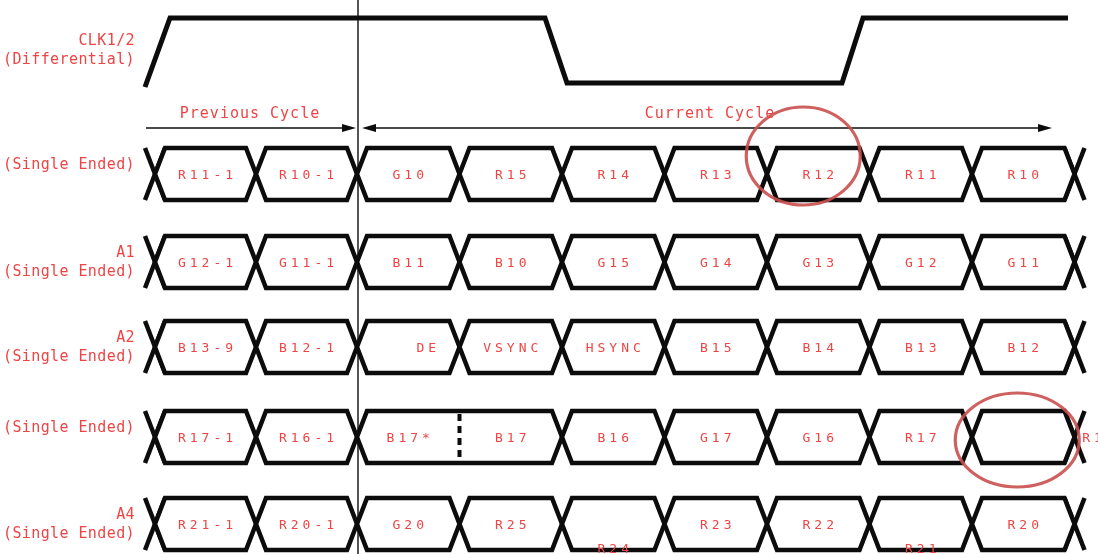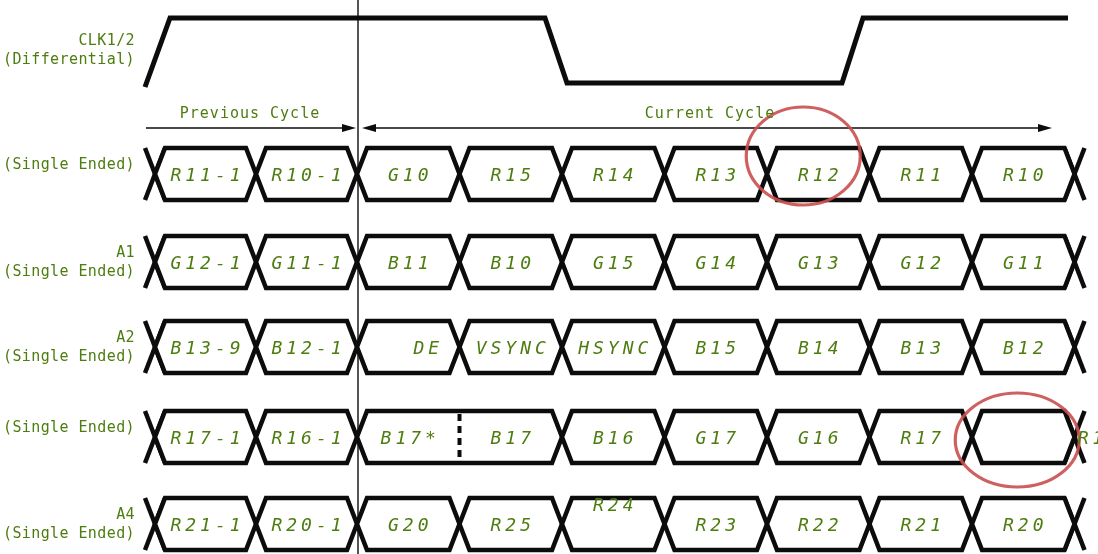--- a/index.html
+++ b/index.html
@@ -1,44 +1,43 @@
 <!DOCTYPE html>
 <html><head>
 <meta charset="utf-8">
 <style>
   html,body{margin:0;padding:0;background:#fff;}
   #app{
     position:relative;
     width:1098px;height:554px;
     background:#fff;
     font-family:"DejaVu Sans Mono", monospace;
-    color:#4d7c0f;
+    color:#ef4444;
     overflow:hidden;
   }
   #wave-svg{position:absolute;left:0;top:0;}
   .side-label{
     position:absolute;left:0;width:135px;
     text-align:right;
     font-size:15px;line-height:19px;
     letter-spacing:0.4px;
     white-space:nowrap;
   }
   .cycle-label{
     position:absolute;
     transform:translateX(-50%);
     font-size:15px;letter-spacing:1px;
     white-space:nowrap;
   }
   .cell-label{
     position:absolute;
     transform:translate(-50%,-50%);
-    font-size:18px;letter-spacing:4px;
+    font-size:13px;letter-spacing:4px;
     margin-left:2px;
     white-space:nowrap;
-    font-style:italic;
   }
 </style>
 </head>
 <body>
 
 <div id="app">
 
   <svg id="wave-svg" width="1098" height="554" viewBox="0 0 1098 554">
       <line x1="358" y1="0" x2="358" y2="554" stroke="#0c0c0c" stroke-width="1.4"></line>
       <line x1="146" y1="128" x2="344" y2="128" stroke="#0c0c0c" stroke-width="1.4"></line>
@@ -233,20 +232,20 @@
       <div class="cell-label" style="left: 510.75px; top: 437px;">B17</div>
       <div class="cell-label" style="left: 613.25px; top: 437px;">B16</div>
       <div class="cell-label" style="left: 715.75px; top: 437px;">G17</div>
       <div class="cell-label" style="left: 818.25px; top: 437px;">G16</div>
       <div class="cell-label" style="left: 920.75px; top: 437px;">R17</div>
       <div class="cell-label" style="left: 1057px; top: 437px; margin-left: 43px;">R16</div>
       <div class="cell-label" style="left: 205.5px; top: 524px;">R21-1</div>
       <div class="cell-label" style="left: 306.5px; top: 524px;">R20-1</div>
       <div class="cell-label" style="left: 408.25px; top: 524px;">G20</div>
       <div class="cell-label" style="left: 510.75px; top: 524px;">R25</div>
-      <div class="cell-label" style="left: 613.25px; top: 504px; text-align: right;">R24</div>
+      <div class="cell-label" style="left: 613.25px; top: 548px; text-align: right;">R24</div>
       <div class="cell-label" style="left: 715.75px; top: 524px;">R23</div>
       <div class="cell-label" style="left: 818.25px; top: 524px;">R22</div>
-      <div class="cell-label" style="left: 920.75px; top: 524px;">R21</div>
+      <div class="cell-label" style="left: 920.75px; top: 548px;">R21</div>
       <div class="cell-label" style="left: 1023.25px; top: 524px;">R20</div>
     </div>
 
 </div>
 
 </body></html>

